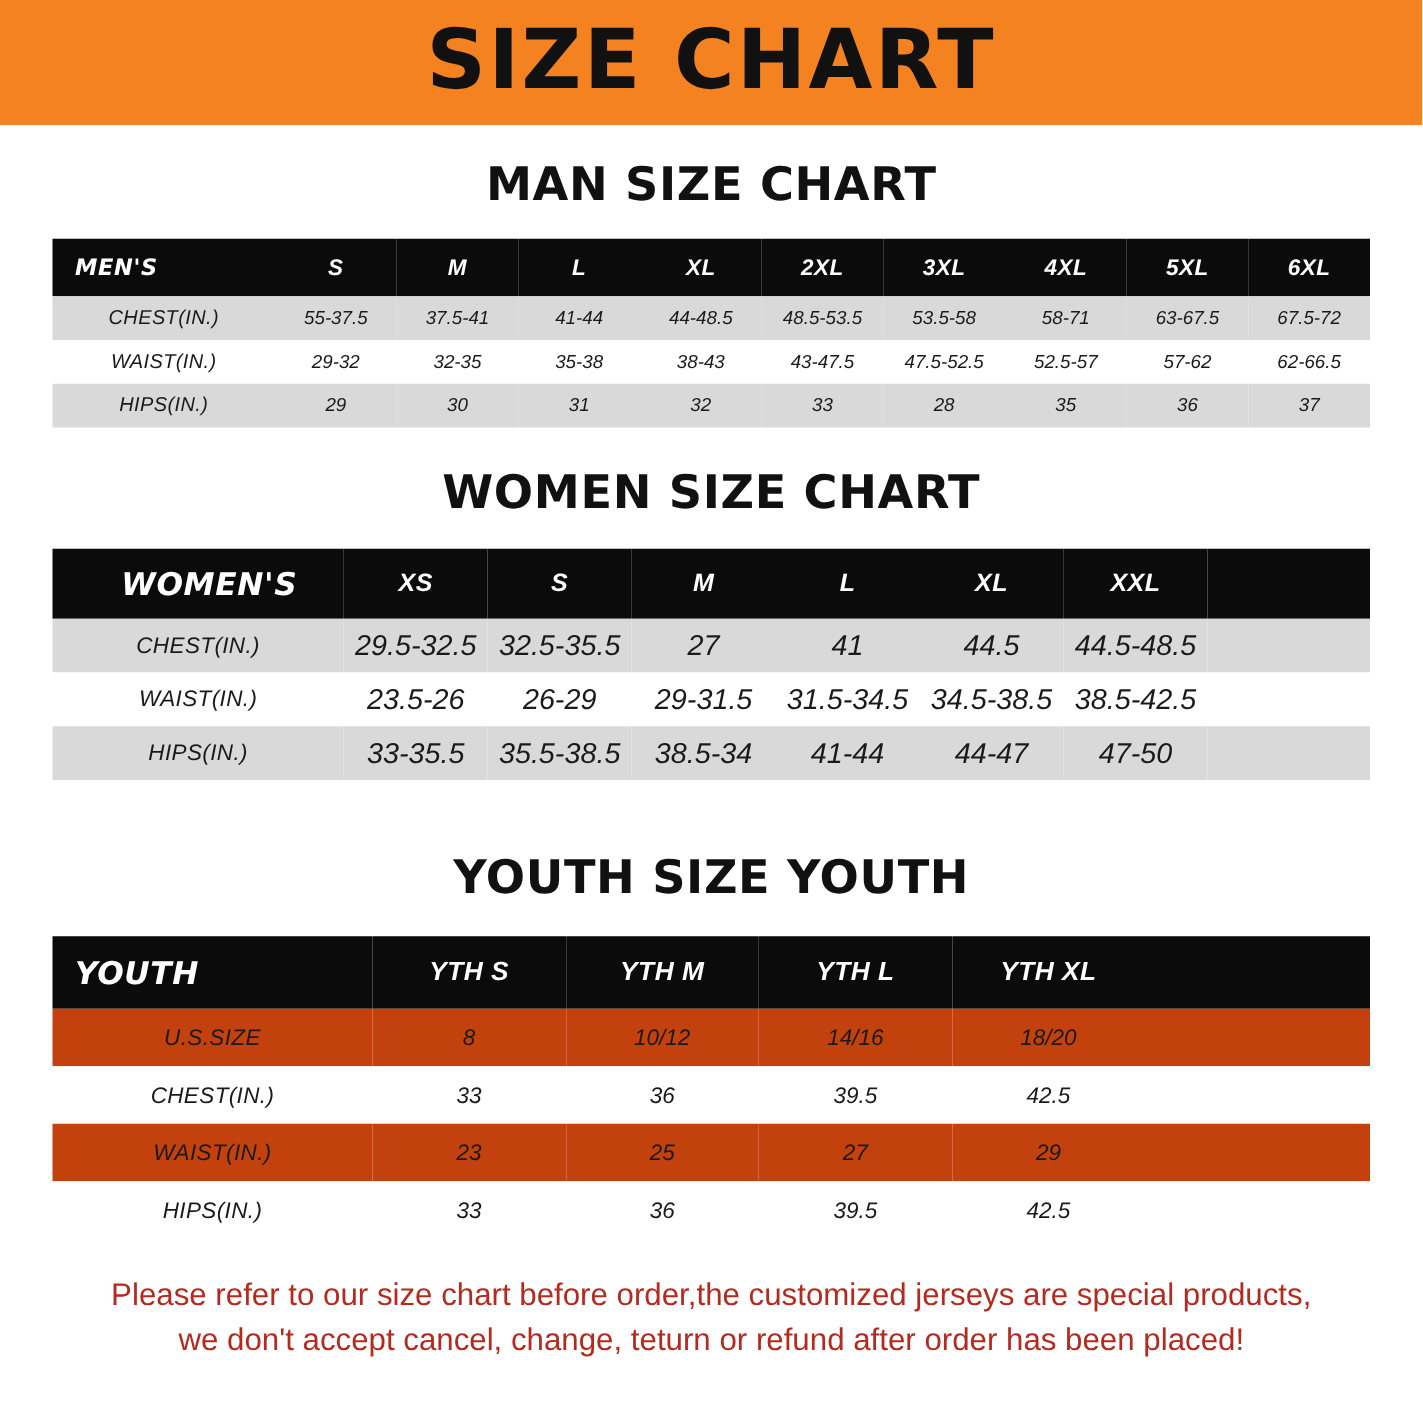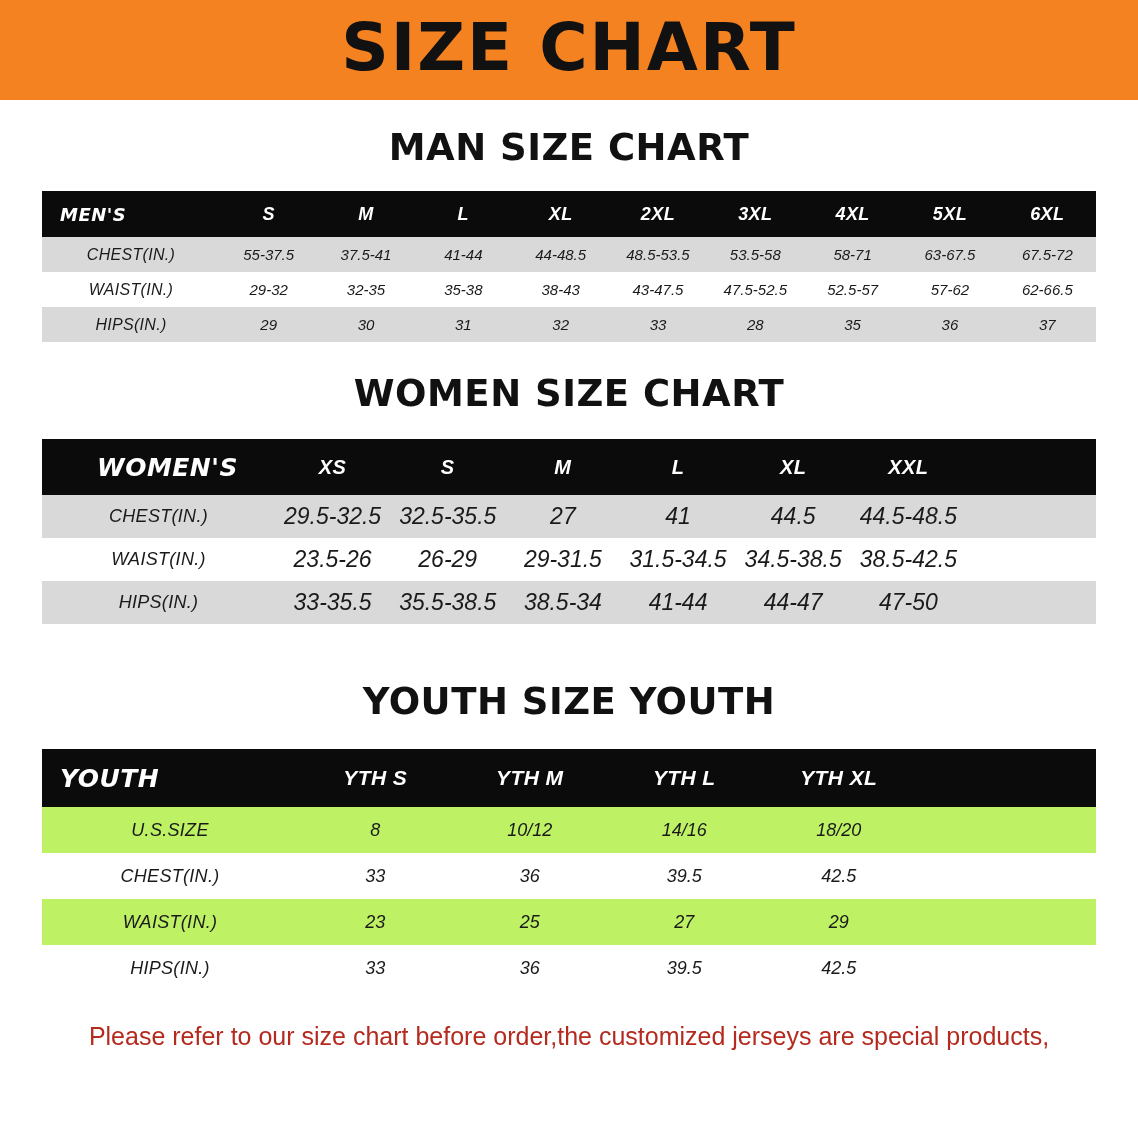--- a/index.html
+++ b/index.html
@@ -94,21 +94,21 @@
     letter-spacing: 0.5px;
   }
   
   table.size-table td.rowlabel {
     text-align: center;
     font-size: 16px;
     letter-spacing: 0.3px;
   }
   
   tr.stripe-dark  td { background: #d9d9d9; }
-  tr.stripe-light td { background: #bef264; }
+  tr.stripe-light td { background: #c2410c; }
   tr.stripe-white td { background: #ffffff; }
 
   
   #men-table th, #men-table td { font-size: 15px; }
   #men-table thead th { font-size: 18px; }
   #men-table td.rowlabel { font-size: 16px; }
 
   
   #women-table th, #women-table td { font-size: 23px; height: 43px; }
   #women-table thead th { font-size: 20px; height: 56px; text-align: center; }
@@ -294,15 +294,16 @@
           <td>39.5</td>
           <td>42.5</td>
           <td></td>
         </tr>
       </tbody>
     </table>
   </div>
 
   <div class="footer-note">
     <div>Please refer to our size chart before order,the customized jerseys are special products,</div>
+    <div>we don't accept cancel, change, teturn or refund after order has been placed!</div>
   </div>
 
 </div>
 
 </body></html>

